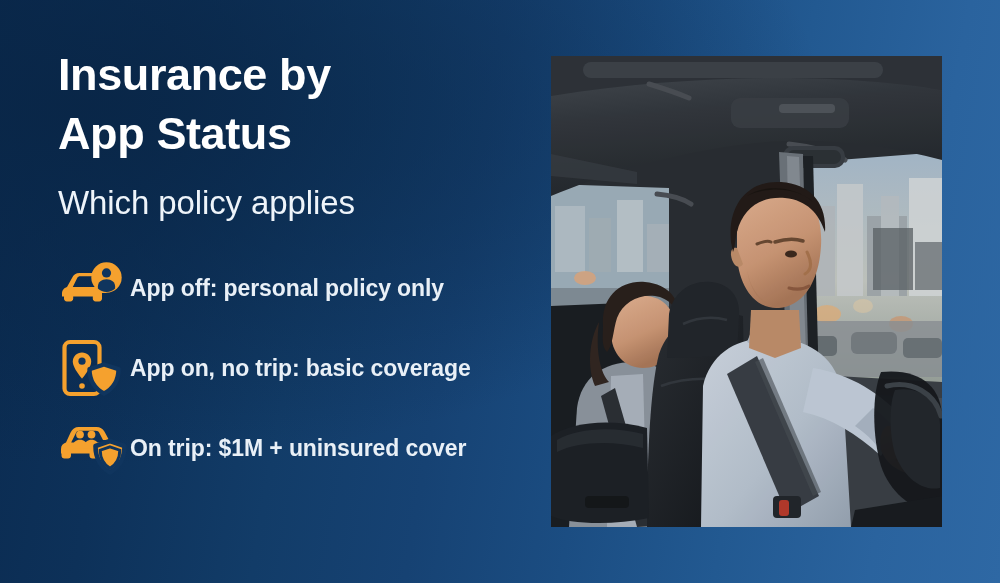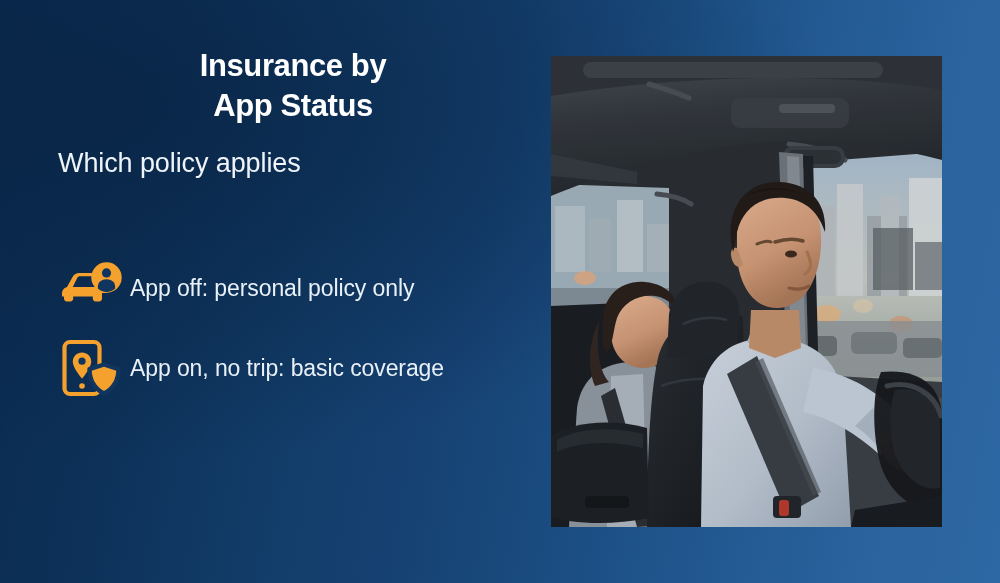--- a/index.html
+++ b/index.html
@@ -29,32 +29,31 @@
   }
 
   
   #left-col {
     position:absolute;
     left:58px; top:46px;
     width:470px;
   }
 
   #title {
-    font-size:31px;
+    font-size:45px;
     line-height:1.30;
     font-weight:600;
     color:#ffffff;
     letter-spacing:-0.4px;
     white-space:pre-line;
-    text-align:center;
   }
 
   #subtitle {
     margin-top:21px;
-    font-size:27px;
+    font-size:33px;
     font-weight:400;
     color:#eef4fa;
     letter-spacing:-0.1px;
   }
 
   
   #bullets {
     position:absolute;
     left:58px; top:248px;
     width:470px;
@@ -71,21 +70,21 @@
     min-width:72px;
     height:62px;
     display:flex;
     align-items:center;
     justify-content:flex-start;
   }
   .bullet-icon svg { display:block; }
 
   .bullet-label {
     font-size:23px;
-    font-weight:400;
+    font-weight:700;
     color:#e9f0f7;
     letter-spacing:-0.1px;
     white-space:nowrap;
   }
 
   
   #photo {
     position:absolute;
     left:551px; top:56px;
     width:391px; height:471px;
@@ -152,20 +151,53 @@
                    C33.2 19.5 29.1 15.5 24 15.5 Z" fill="#f5a12e"></path>
           <circle cx="24" cy="24.2" r="3.6" fill="#10355e"></circle>
 
           <path d="M46 27.5 L60.5 32.2 C60.5 44 54.5 52 46 56.5
                    C37.5 52 31.5 44 31.5 32.2 Z" fill="#f5a12e" stroke="#10355e" stroke-width="4.4" stroke-linejoin="round"></path>
         </svg>
       </span>
       <span class="bullet-label">App on, no trip: basic coverage</span>
     </div>
 
+    <div class="bullet">
+      <span class="bullet-icon">
+        <svg width="70" height="58" viewBox="0 0 70 58">
+          <g fill="#f5a12e">
+
+            <path d="M3 30 C3 26.5 5 24.5 8 23.6 L12.6 13.5
+                     C14.2 10 17 8 20.8 8 L38.5 8 C42.2 8 44.6 9.6 46.4 12.6
+                     L51 21 L45 21 L41.5 14.2 C40.6 12.5 39.6 11.8 37.8 11.8
+                     L21.5 11.8 C19.7 11.8 18.6 12.5 17.8 14.2 L13.2 23.6
+                     L46 23.6 L46 29 L41 29 L41 36.5 C41 38.3 39.8 39.5 38.1 39.5
+                     L34.4 39.5 C32.7 39.5 31.5 38.3 31.5 36.5 L31.5 34.4
+                     L13 34.4 L13 36.5 C13 38.3 11.8 39.5 10.1 39.5
+                     L6.4 39.5 C4.7 39.5 3.5 38.3 3.5 36.5 L3.5 34.4 L3 34.4 Z"></path>
+            <circle cx="12" cy="29" r="3"></circle>
+
+            <circle cx="22" cy="15.6" r="3.9"></circle>
+            <circle cx="33.5" cy="15.6" r="3.9"></circle>
+            <path d="M22 20.8 C18.1 20.8 15 23.4 15 26.8 L15 29.2
+                     L29 29.2 L29 26.8 C29 23.4 25.9 20.8 22 20.8 Z"></path>
+            <path d="M33.5 20.8 C29.6 20.8 26.5 23.4 26.5 26.8 L26.5 29.2
+                     L40.5 29.2 L40.5 26.8 C40.5 23.4 37.4 20.8 33.5 20.8 Z"></path>
+          </g>
+
+          <path d="M52 22 L66.5 27 C66.5 39.6 60.3 48.5 52 53.5
+                   C43.7 48.5 37.5 39.6 37.5 27 Z" fill="#f5a12e" stroke="#10355e" stroke-width="4.6" stroke-linejoin="round"></path>
+          <path d="M52 29 L61 32 C61 40 57.2 45.5 52 48.8
+                   C46.8 45.5 43 40 43 32 Z" fill="#10355e" opacity="0.0"></path>
+          <path d="M52 27.8 L61.8 31.2 C61.8 39.8 57.7 45.9 52 49.4
+                   C46.3 45.9 42.2 39.8 42.2 31.2 Z" fill="none" stroke="#10355e" stroke-width="3"></path>
+        </svg>
+      </span>
+      <span class="bullet-label">On trip: $1M + uninsured cover</span>
+    </div>
 
   </div>
 
   <div id="photo">
     <svg viewBox="0 0 391 471" preserveAspectRatio="xMidYMid slice">
       <defs>
         <linearGradient id="roofG" x1="0" y1="0" x2="0.25" y2="1">
           <stop offset="0%" stop-color="#4a4f55"></stop>
           <stop offset="45%" stop-color="#33383e"></stop>
           <stop offset="100%" stop-color="#24282d"></stop>

